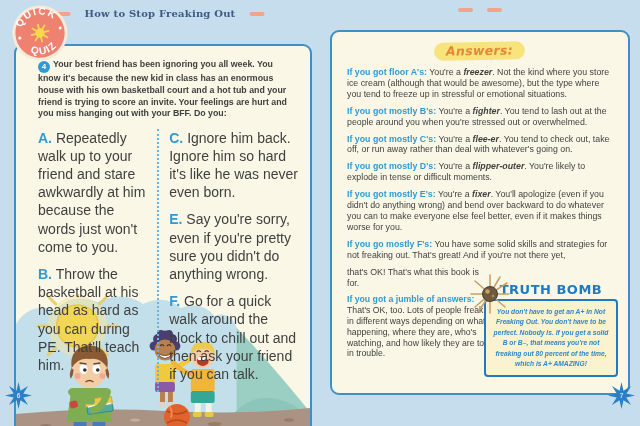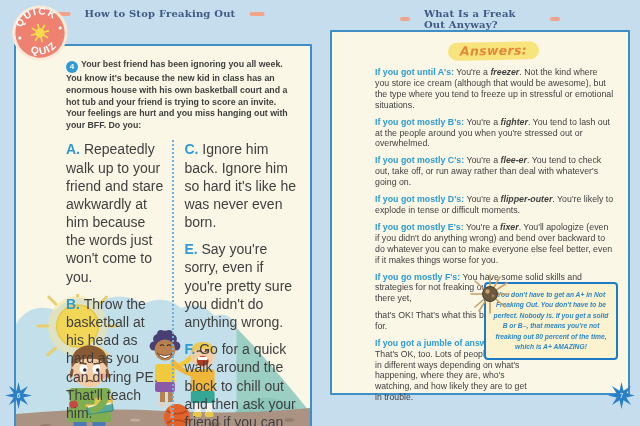--- a/index.html
+++ b/index.html
@@ -9,21 +9,21 @@
   .spread { position:absolute; inset:0; }
 
   
   .page-header { position:absolute; top:8px; display:flex; align-items:center; gap:14px;
     font-family:"DejaVu Serif", serif; font-weight:bold; font-size:10px; color:#3d5b84; letter-spacing:.2px; }
   .hdr-left  { left:160px; transform:translateX(-50%); }
   .hdr-right { left:480px; transform:translateX(-50%); }
   .hdr-dash { width:15px; height:4px; background:#f2a489; border-radius:2px; display:inline-block; }
 
   
-  .panel { position:absolute; background:#fbf7e6; border:2px solid #3d8fc6; border-radius:1px;padding-left:28px; }
+  .panel { position:absolute; background:#fbf7e6; border:2px solid #3d8fc6; border-radius:9px; }
   .panel-left  { left:14px;  top:44px; width:298px; height:404px; overflow:hidden; }
   .panel-right { left:330px; top:30px; width:300px; height:365px; }
 
   
   .quiz-badge { position:absolute; left:11px; top:4px; width:58px; height:58px; transform:rotate(-14deg); z-index:5; }
 
   
   .question { position:relative; z-index:2; margin:13px 14px 0 22px; font-size:8.8px; font-weight:bold; color:#3f3f3f; line-height:1.32; }
   .qnum { display:inline-flex; width:12px; height:12px; border-radius:50%; background:#2f9bd4; color:#fff;
     font-size:8px; font-weight:bold; align-items:center; justify-content:center; margin-right:3px; vertical-align:-2px; }
@@ -70,21 +70,20 @@
 
 <div class="spread">
 
   <div class="page-header hdr-left">
     <span class="hdr-dash"></span>
     <span>How to Stop Freaking Out</span>
     <span class="hdr-dash"></span>
   </div>
   <div class="page-header hdr-right">
     <span class="hdr-dash"></span>
-    <span>What Is a Freak Out Anyway?</span>
     <span class="hdr-dash"></span>
   </div>
 
   <svg class="quiz-badge" viewBox="0 0 60 60">
     <circle cx="30" cy="30" r="28.5" fill="#f9ead8"></circle>
     <circle cx="30" cy="30" r="25.5" fill="#ee8170"></circle>
     <defs>
       <path id="arcTop" d="M 9,32 A 21,21 0 0 1 51,32" fill="none"></path>
       <path id="arcBot" d="M 7,29 A 23,23 0 0 0 53,29" fill="none"></path>
     </defs>
@@ -258,21 +257,21 @@
     </svg>
   </div>
 
   <div class="panel panel-right">
     <div class="answers-title-wrap">
       <span class="answers-title">Answers:</span>
     </div>
 
     <div class="answers-body">
       <div class="ans">
-        <span class="ans-lead">If you got until A's:</span><span> You're a </span><span class="ans-bold">freezer</span><span>. Not the kind where you store ice cream (although that would be awesome), but the type where you tend to freeze up in stressful or emotional situations.</span>
+        <span class="ans-lead">If you got floor A's:</span><span> You're a </span><span class="ans-bold">freezer</span><span>. Not the kind where you store ice cream (although that would be awesome), but the type where you tend to freeze up in stressful or emotional situations.</span>
       </div>
       <div class="ans">
         <span class="ans-lead">If you got mostly B's:</span><span> You're a </span><span class="ans-bold">fighter</span><span>. You tend to lash out at the people around you when you're stressed out or overwhelmed.</span>
       </div>
       <div class="ans">
         <span class="ans-lead">If you got mostly C's:</span><span> You're a </span><span class="ans-bold">flee-er</span><span>. You tend to check out, take off, or run away rather than deal with whatever's going on.</span>
       </div>
       <div class="ans">
         <span class="ans-lead">If you got mostly D's:</span><span> You're a </span><span class="ans-bold">flipper-outer</span><span>. You're likely to explode in tense or difficult moments.</span>
       </div>
@@ -301,20 +300,21 @@
             <line x1="21" y1="21" x2="6" y2="34"></line>
           <line x1="21" y1="21" x2="2" y2="21"></line>
             <line x1="21" y1="21" x2="6" y2="8"></line>
           <line x1="21" y1="21" x2="31" y2="4"></line>
             <line x1="21" y1="21" x2="10" y2="38"></line>
         </g>
         <circle cx="21" cy="21" r="7.5" fill="#6b5a3f" stroke="#4a3d2a" stroke-width="1"></circle>
         <circle cx="18.5" cy="18.5" r="2.2" fill="#c8a06a"></circle>
         <circle cx="24" cy="23" r="1.4" fill="#a8865a"></circle>
       </svg>
+      <div class="tb-title">TRUTH BOMB</div>
       <div class="tb-box">You don't have to get an A+ in Not Freaking Out. You don't have to be perfect. Nobody is. If you get a solid B or B–, that means you're not freaking out 80 percent of the time, which is A+ AMAZING!</div>
     </div>
   </div>
 
   <div class="page-star star-left">
     <svg viewBox="0 0 26 26" width="27" height="27">
       <polygon points="26,13 17.6,14.9 22.2,22.2 14.9,17.6 13,26 11.1,17.6 3.8,22.2 8.4,14.9 0,13 8.4,11.1 3.8,3.8 11.1,8.4 13,0 14.9,8.4 22.2,3.8 17.6,11.1" fill="#2a7fc5"></polygon>
     </svg>
     <div class="star-num">6</div>
   </div>

